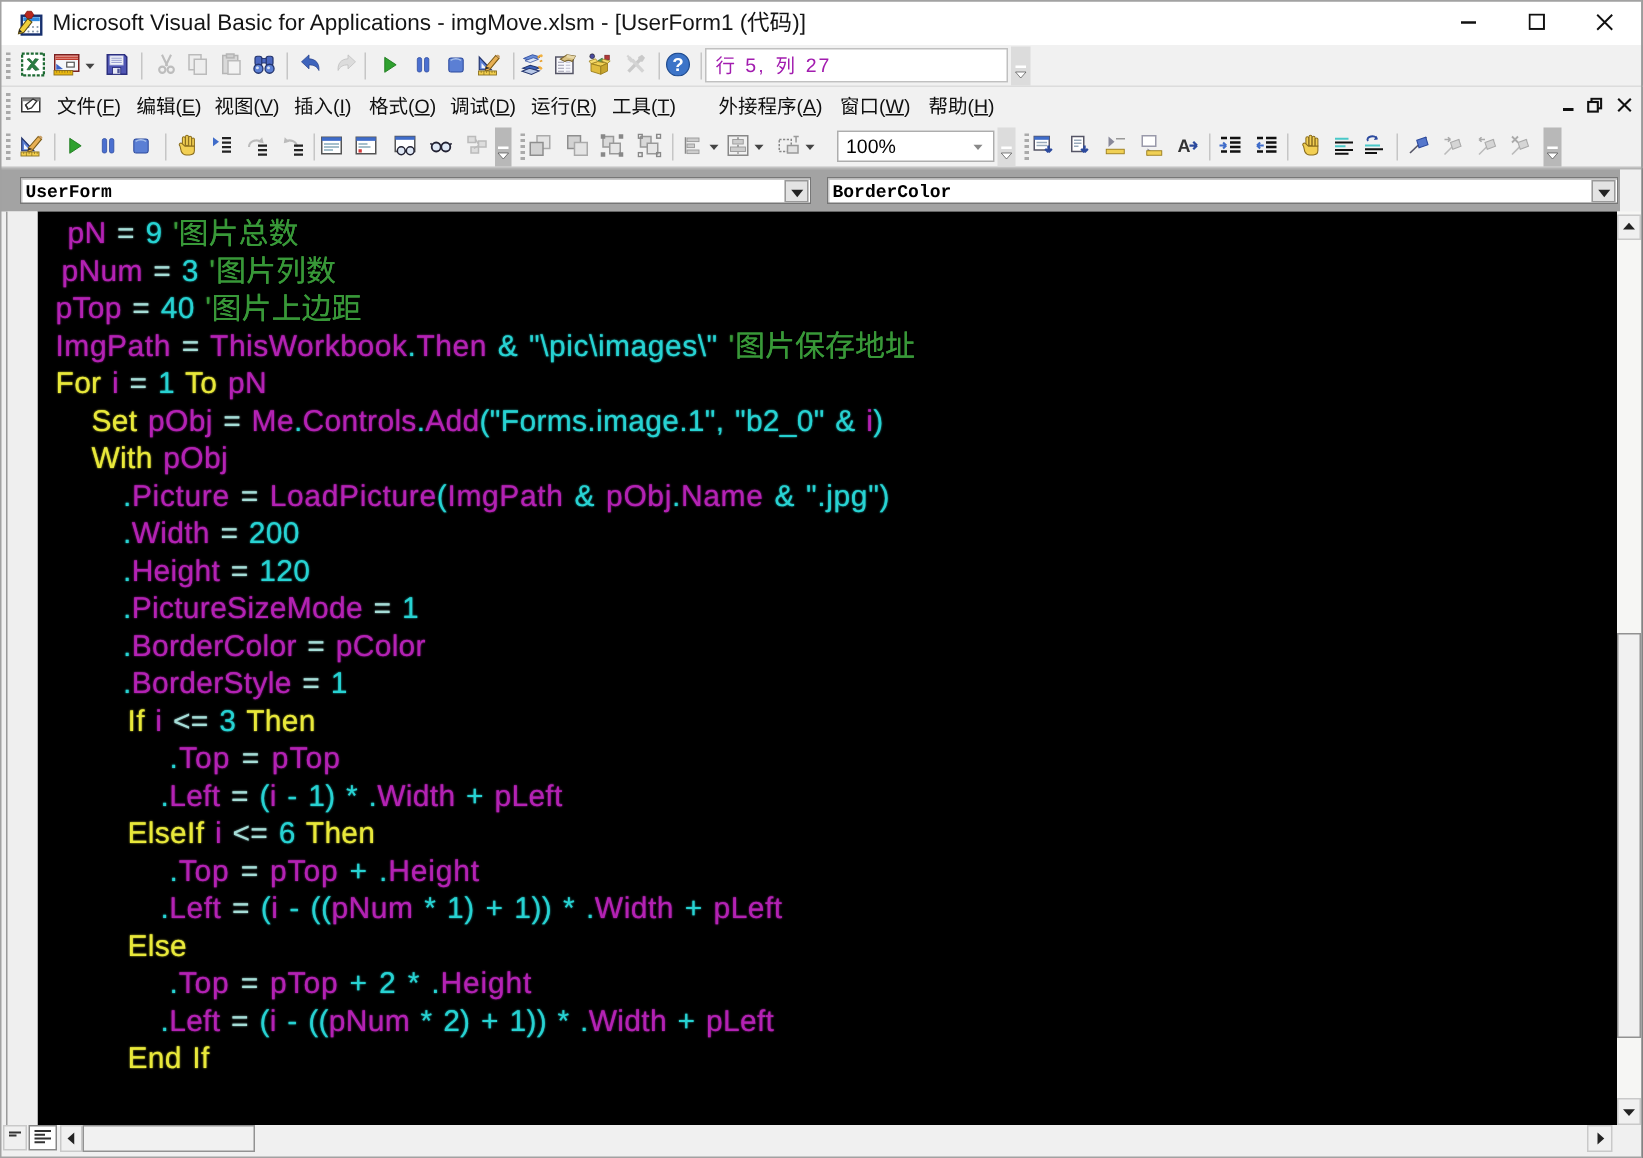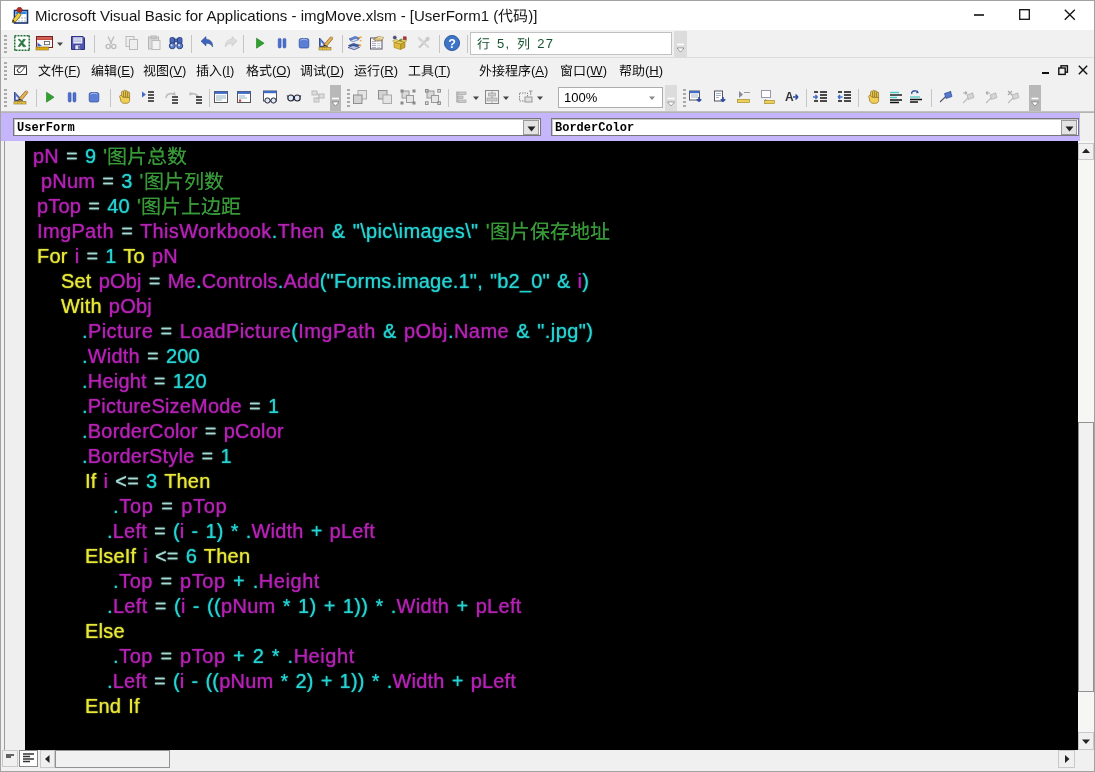--- a/index.html
+++ b/index.html
@@ -3,21 +3,21 @@
 *{margin:0;padding:0;box-sizing:border-box}
 html,body{width:1095px;height:772px}
 body{position:relative;font-family:"Liberation Sans",sans-serif;background:#f0f0f0;overflow:hidden}
 .ab{position:absolute}
 svg.k{display:inline-block;width:1em;height:1em;vertical-align:-0.13em;fill:currentColor}
 #title{left:0;top:0;width:1095px;height:30px;background:#fff;border-top:1px solid #9d9d9d}
 #titletext{left:35px;top:7px;font-size:15px;color:#151515;white-space:pre}
 #tb1{left:0;top:30px;width:1095px;height:28px;background:#f1f1f1}
 #menu{left:0;top:58px;width:1095px;height:26px;background:#f1f1f1;font-size:13px;color:#111}
 #tb2{left:0;top:84px;width:1095px;height:28px;background:#f1f1f1;border-bottom:1px solid #c2c2c2}
-#crow{left:0;top:112px;width:1080px;height:29px;background:#c4b5fd}
+#crow{left:0;top:112px;width:1080px;height:29px;background:#a3a3a3}
 .combo{position:absolute;top:6px;height:18px;background:#fff;border:1px solid #777;box-shadow:inset 1px 1px 0 #c9c9c9;font-family:"Liberation Mono",monospace;font-weight:bold;font-size:12px;color:#000}
 .combo .t{position:absolute;left:3px;top:2px;white-space:pre}
 .cbtn{position:absolute;right:1px;top:1px;width:16px;height:15px;background:#e3e3e3;border:1px solid #999}
 .cbtn svg{position:absolute;left:3px;top:4px}
 #codewrap{left:25px;top:141px;width:1053px;height:609px;background:#000}
 #marg{left:4px;top:141px;width:21px;height:609px;background:#efefef;border-left:1px solid #9a9a9a}
 #code{left:25px;top:144px;width:1053px;font-size:20px;line-height:25px;white-space:pre;letter-spacing:0.2px;word-spacing:1.3px}
 .ln span{text-shadow:0 0 1.3px}
 #code svg.k{filter:drop-shadow(0 0 0.5px)}
 .ln{height:25px}
@@ -215,21 +215,21 @@
     <path d="M4 2.5l2.5 2.5-1.8 1.8L2.2 4.3z" fill="#d4d4d4"></path>
     <path d="M2.2 2L4 4" stroke="#d4d4d4" stroke-width="1.4"></path>
   </svg>
 <div class="ab" style="left:439px;top:35px;width:1px;height:18px;background:#c6c6c6"></div>
 <svg class="ab" style="left:444px;top:35px" width="16" height="16" viewBox="0 0 16 16">
     <circle cx="8" cy="8" r="7.6" fill="#3c74c8" stroke="#1e4a8e" stroke-width="0.8"></circle>
     <text x="8" y="12.6" font-family="Liberation Sans" font-size="12.5" font-weight="bold" fill="#fff" text-anchor="middle">?</text>
   </svg>
 <div class="ab" style="left:467px;top:35px;width:1px;height:18px;background:#c6c6c6"></div>
 <div class="ab" style="left:470px;top:32px;width:202px;height:23px;background:#fff;border:1px solid #c0c0c0"></div>
-<div class="ab" style="left:477px;top:36px;font-size:13px;letter-spacing:1.3px;word-spacing:2px;color:#14532d"><svg class="k" viewBox="0 0 1000 1000">
+<div class="ab" style="left:477px;top:36px;font-size:13px;letter-spacing:1.3px;word-spacing:2px;color:#a21caf"><svg class="k" viewBox="0 0 1000 1000">
       <use href="#z30"></use>
     </svg> 5, <svg class="k" viewBox="0 0 1000 1000">
       <use href="#z6"></use>
     </svg> 27</div>
 <div class="ab" style="left:674px;top:31px;width:13px;height:26px;background:#dcdcdc"><svg width="13" height="26" viewBox="0 0 13 26">
       <path d="M3.000000 13.500000 h7" stroke="#fff" stroke-width="1.6"></path>
       <path d="M3.000000 17.000000 l3.5 4 3.5-4z" fill="#fff" stroke="#333" stroke-width="0.4"></path>
     </svg></div>
 <div class="ab" id="menu"></div>
 <div class="ab" style="left:0;top:57px;width:1095px;height:1px;background:#dcdcdc"></div>
@@ -550,21 +550,21 @@
       <span class="t">BorderColor</span>
       <span class="cbtn">
         <svg width="9" height="8" viewBox="0 0 9 8">
           <path d="M0.5 1.5h8L4.5 6.5z" fill="#222"></path>
         </svg>
       </span>
     </div>
   </div>
 <div class="ab" id="codewrap"></div>
 <div class="ab" id="marg"></div>
-<div class="ab" id="code"><div class="ln" style="padding-left:8px"><span class="m">pN</span><span class="e"> = </span><span class="c">9</span><span class="g"> '<svg class="k" viewBox="0 0 1000 1000">
+<div class="ab" id="code"><div class="ln" style="padding-left:20px"><span class="m">pN</span><span class="e"> = </span><span class="c">9</span><span class="g"> '<svg class="k" viewBox="0 0 1000 1000">
           <use href="#z9"></use>
         </svg><svg class="k" viewBox="0 0 1000 1000">
           <use href="#z25"></use>
         </svg><svg class="k" viewBox="0 0 1000 1000">
           <use href="#z19"></use>
         </svg><svg class="k" viewBox="0 0 1000 1000">
           <use href="#z22"></use>
         </svg></span></div><div class="ln" style="padding-left:16px"><span class="m">pNum</span><span class="e"> = </span><span class="c">3</span><span class="g"> '<svg class="k" viewBox="0 0 1000 1000">
           <use href="#z9"></use>
         </svg><svg class="k" viewBox="0 0 1000 1000">

